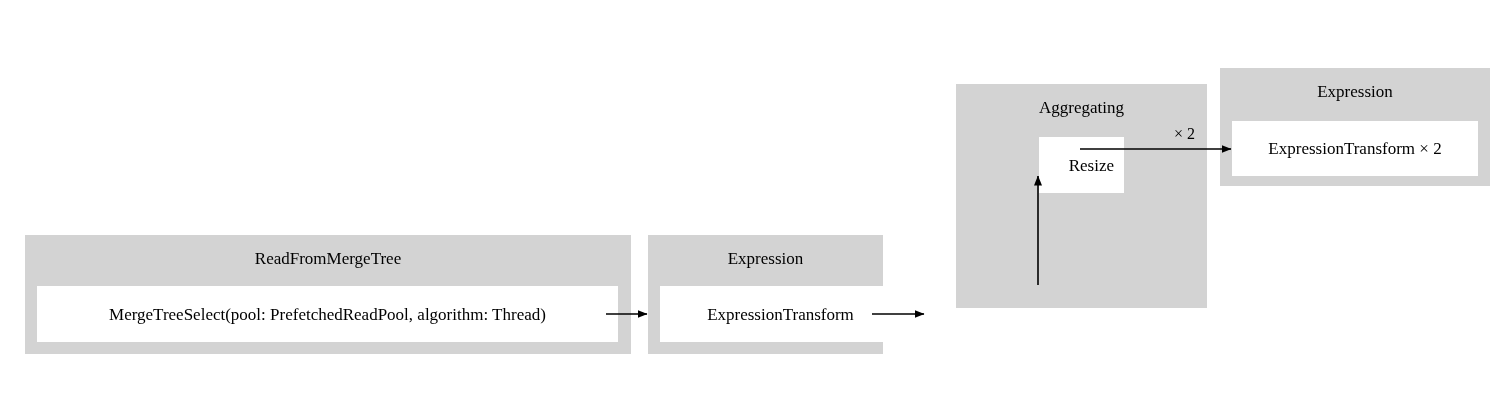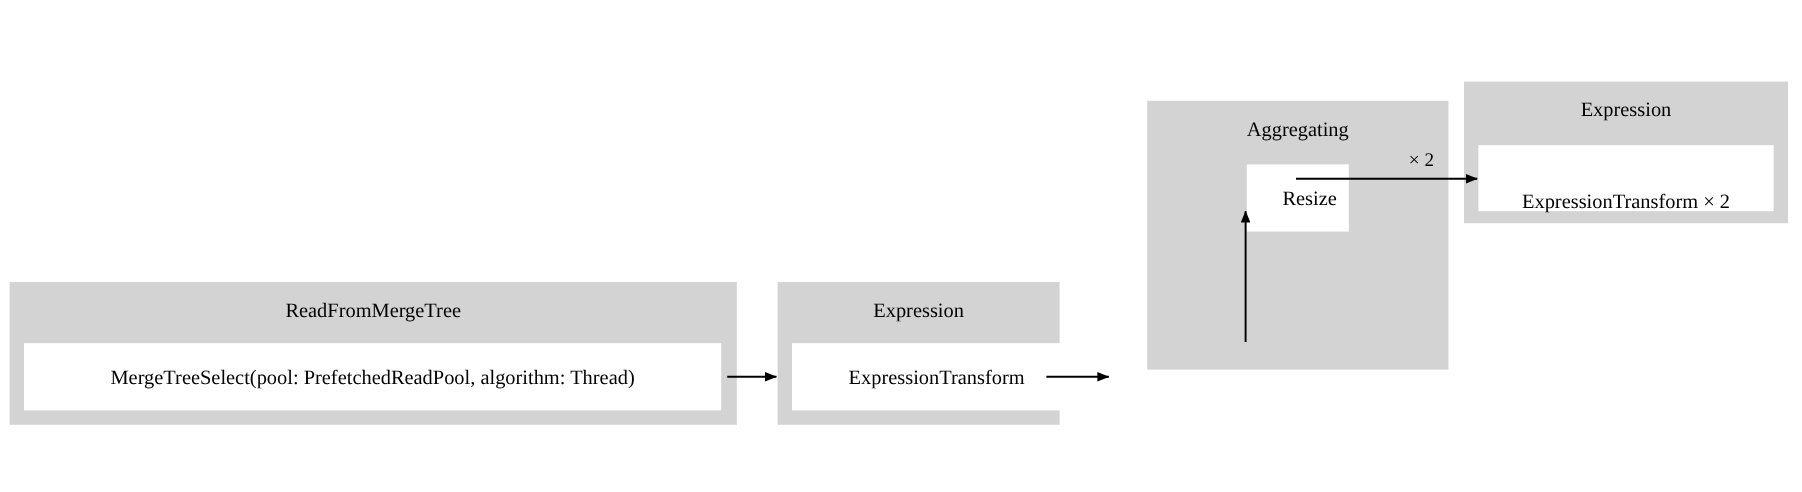--- a/index.html
+++ b/index.html
@@ -59,21 +59,21 @@
     width: 1502px;
     height: 410px;
     pointer-events: none;
   }
 </style>
 </head>
 <body>
 
 <div id="canvas">
 
-  <div class="cluster" style="left:8px; top:235px; width:606px; height:119px;">
+  <div class="cluster" style="left:25px; top:235px; width:606px; height:119px;">
     <div class="cluster-label" style="top:15px;">ReadFromMergeTree</div>
     <div class="node" style="left:12px; top:51px; width:581px; height:56px;align-items:center;">
       <span class="node-label">MergeTreeSelect(pool: PrefetchedReadPool, algorithm: Thread)</span>
     </div>
   </div>
 
   <div class="cluster" style="left:648px; top:235px; width:235px; height:119px;">
     <div class="cluster-label" style="top:15px;">Expression</div>
     <div class="node" style="left:12px; top:51px; width:241px; height:56px;">
       <span class="node-label">ExpressionTransform</span>
@@ -82,21 +82,21 @@
 
   <div class="cluster" style="left:912px; top:84px; width:251px; height:224px;margin-left:44px;">
     <div class="cluster-label" style="top:15px;">Aggregating</div>
     <div class="node" style="left:83px; top:53px; width:85px; height:56px;justify-content:flex-end;">
       <span class="node-label">Resize</span>
     </div>
   </div>
 
   <div class="cluster" style="left:1220px; top:68px; width:270px; height:118px;">
     <div class="cluster-label" style="top:15px;">Expression</div>
-    <div class="node" style="left:12px; top:53px; width:246px; height:55px;align-items:flex-end;">
+    <div class="node" style="left:12px; top:53px; width:246px; height:55px;">
       <span class="node-label">ExpressionTransform × 2</span>
     </div>
   </div>
 
   <svg id="edges" viewBox="0 0 1502 410" xmlns="http://www.w3.org/2000/svg">
     <defs>
       <marker id="arrowhead" markerWidth="10" markerHeight="8" refX="9.5" refY="4" orient="auto" markerUnits="userSpaceOnUse">
         <path d="M0,0 L10,4 L0,8 z" fill="#000000"></path>
       </marker>
     </defs>

